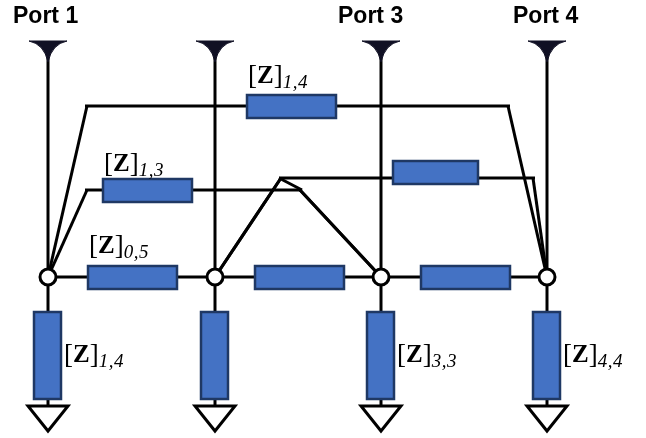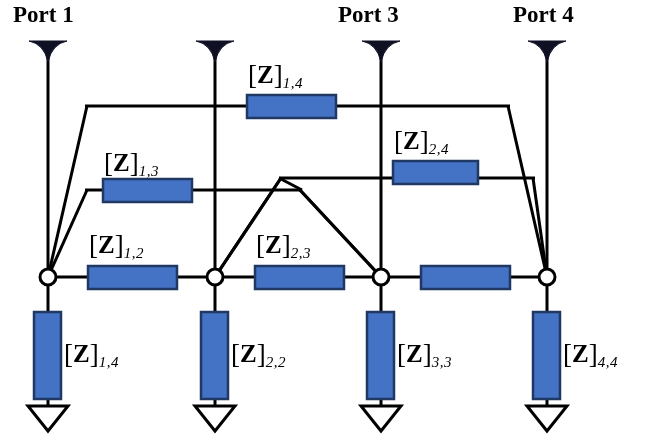--- a/index.html
+++ b/index.html
@@ -17,21 +17,21 @@
   }
   svg.diagram {
     position: absolute;
     left: 0;
     top: 0;
     width: 646px;
     height: 438px;
   }
   .port-label {
     position: absolute;
-    font-family: Liberation Serif, serif;
+    font-family: Liberation Sans, sans-serif;
     font-weight: bold;
     font-size: 23px;
     color: #000000;
     white-space: nowrap;
     letter-spacing: 0px;
   }
   .z-label {
     position: absolute;
     font-family: "Liberation Serif", serif;
     font-size: 25px;
@@ -43,21 +43,21 @@
     font-weight: normal;
     font-size: 27px;
     vertical-align: -1px;
   }
   .z-label .zb {
     font-weight: bold;
     font-size: 25px;
     font-style: normal;
   }
   .z-label .sub {
-    font-size: 15px;
+    font-size: 19px;
     font-style: italic;
     vertical-align: -5px;
     letter-spacing: 0.5px;
   }
 </style>
 </head>
 <body>
 
 <div id="canvas">
 
@@ -160,44 +160,35 @@
   </svg>
 
   <div class="port-label" style="left:13px; top:2px;">Port 1</div>
   <div class="port-label" style="left:338px; top:2px;text-align:center;">Port 3</div>
   <div class="port-label" style="left:497px; top:2px;margin-left:16px;">Port 4</div>
 
   <div class="z-label" style="left:248px; top:62px;">
     <span class="brk">[</span><span class="zb">Z</span><span class="brk">]</span><span class="sub">1,4</span>
   </div>
 
-  <div class="z-label" style="left:394px; top:128px;">
-    <span class="brk">[</span><span class="zb">Z</span><span class="brk">]</span><span class="sub">2,4</span>
-  </div>
 
   <div class="z-label" style="left:104px; top:150px;">
     <span class="brk">[</span><span class="zb">Z</span><span class="brk">]</span><span class="sub">1,3</span>
   </div>
 
   <div class="z-label" style="left:89px; top:232px;">
-    <span class="brk">[</span><span class="zb">Z</span><span class="brk">]</span><span class="sub">1,2</span>
+    <span class="brk">[</span><span class="zb">Z</span><span class="brk">]</span><span class="sub">0,5</span>
   </div>
 
-  <div class="z-label" style="left:256px; top:232px;">
-    <span class="brk">[</span><span class="zb">Z</span><span class="brk">]</span><span class="sub">2,3</span>
-  </div>
 
 
   <div class="z-label" style="left:64px; top:341px;">
     <span class="brk">[</span><span class="zb">Z</span><span class="brk">]</span><span class="sub">1,4</span>
   </div>
 
-  <div class="z-label" style="left:231px; top:341px;">
-    <span class="brk">[</span><span class="zb">Z</span><span class="brk">]</span><span class="sub">2,2</span>
-  </div>
 
   <div class="z-label" style="left:397px; top:341px;">
     <span class="brk">[</span><span class="zb">Z</span><span class="brk">]</span><span class="sub">3,3</span>
   </div>
 
   <div class="z-label" style="left:563px; top:341px;text-align:center;">
     <span class="brk">[</span><span class="zb">Z</span><span class="brk">]</span><span class="sub">4,4</span>
   </div>
 
 </div>

